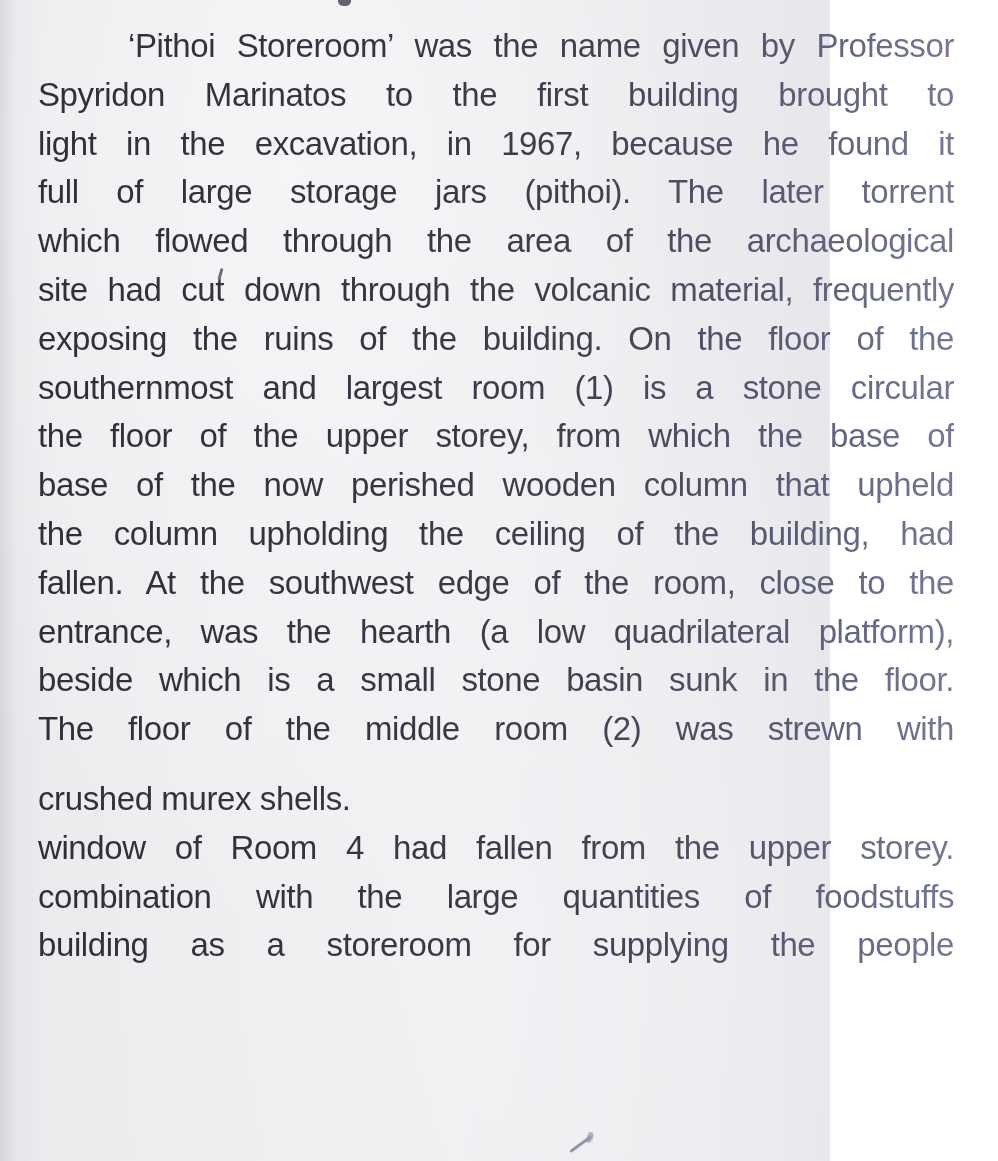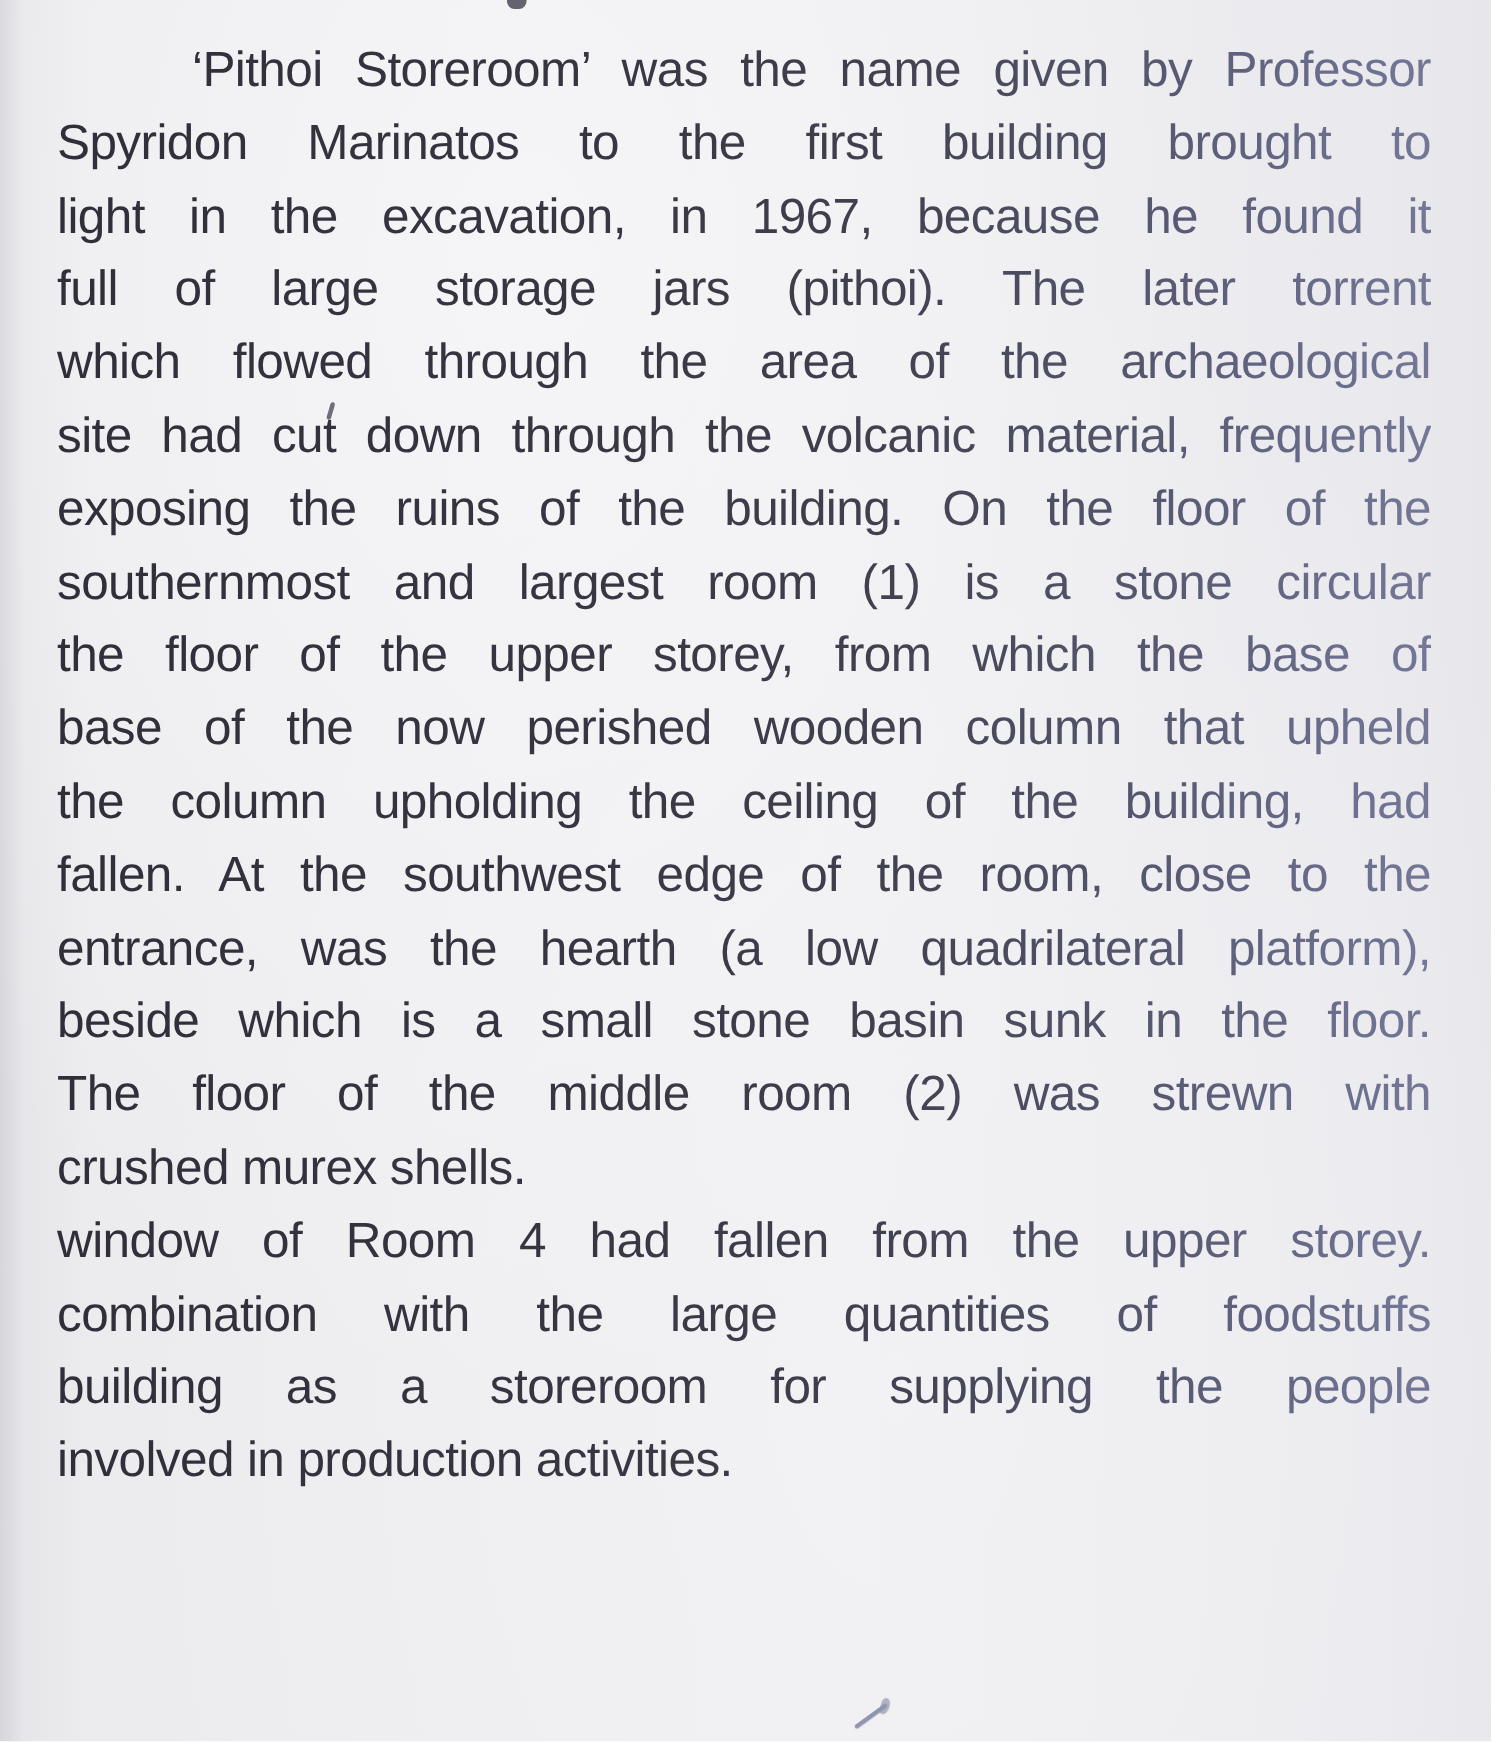--- a/index.html
+++ b/index.html
@@ -3,21 +3,21 @@
 <meta charset="utf-8">
 <style>
   html, body {
     margin: 0; padding: 0;
     width: 998px; height: 1161px;
     overflow: hidden;
     font-family: "Liberation Sans", "DejaVu Sans", sans-serif;
   }
   .page {
     position: relative;
-    width: 994px; height: 1161px;
+    width: 830px; height: 1161px;
     background:
       radial-gradient(ellipse at 35% 15%, rgba(246,245,247,0.9) 0%, rgba(246,245,247,0) 55%),
       radial-gradient(ellipse at 60% 80%, rgba(244,243,246,0.6) 0%, rgba(244,243,246,0) 60%),
       linear-gradient(90deg, #e4e3e7 0%, #ecebee 6%, #efeef1 55%, #eae9ed 92%, #e7e6ea 100%);
   }
   .page::before {
     content: "";
     position: absolute; left: 0; top: 0; width: 16px; height: 100%;
     background: linear-gradient(90deg, rgba(170,168,180,0.22), rgba(170,168,180,0));
     pointer-events: none;
@@ -32,20 +32,21 @@
   }
   .paragraph { margin: 0; }
   .line {
     text-align: justify;
     text-align-last: justify;
     color: #3c3b49;
   }
   .line.para-end {
     text-align: right;
     text-align-last: left;
+    margin-top: 21px;
   }
   .line.indent { text-indent: 90px; }
   @supports ((-webkit-background-clip: text) or (background-clip: text)) {
     .line {
       background-image: linear-gradient(90deg,
         #2f2e39 0%, #363541 38%, #41404f 60%, #565870 80%, #6d7190 95%, #747896 100%);
       -webkit-background-clip: text;
       background-clip: text;
       color: transparent;
     }
@@ -95,20 +96,19 @@
         <div class="line">fallen. At the southwest edge of the room, close to the</div>
         <div class="line">entrance, was the hearth (a low quadrilateral platform),</div>
         <div class="line">beside which is a small stone basin sunk in the floor.</div>
         <div class="line">The floor of the middle room (2) was strewn with</div>
         <div class="line para-end">crushed murex shells.</div>
       </div>
       <div class="paragraph">
         <div class="line">window of Room 4 had fallen from the upper storey.</div>
         <div class="line">combination with the large quantities of foodstuffs</div>
         <div class="line">building as a storeroom for supplying the people</div>
-        <div class="line para-end">involved in production activities.</div>
       </div>
     </div>
   <div class="speck-top"></div>
   <div class="tick-above-cut"></div>
   <div class="stray-comma"></div>
   <div class="bottom-stroke"></div>
 </div>
 
 </body></html>

